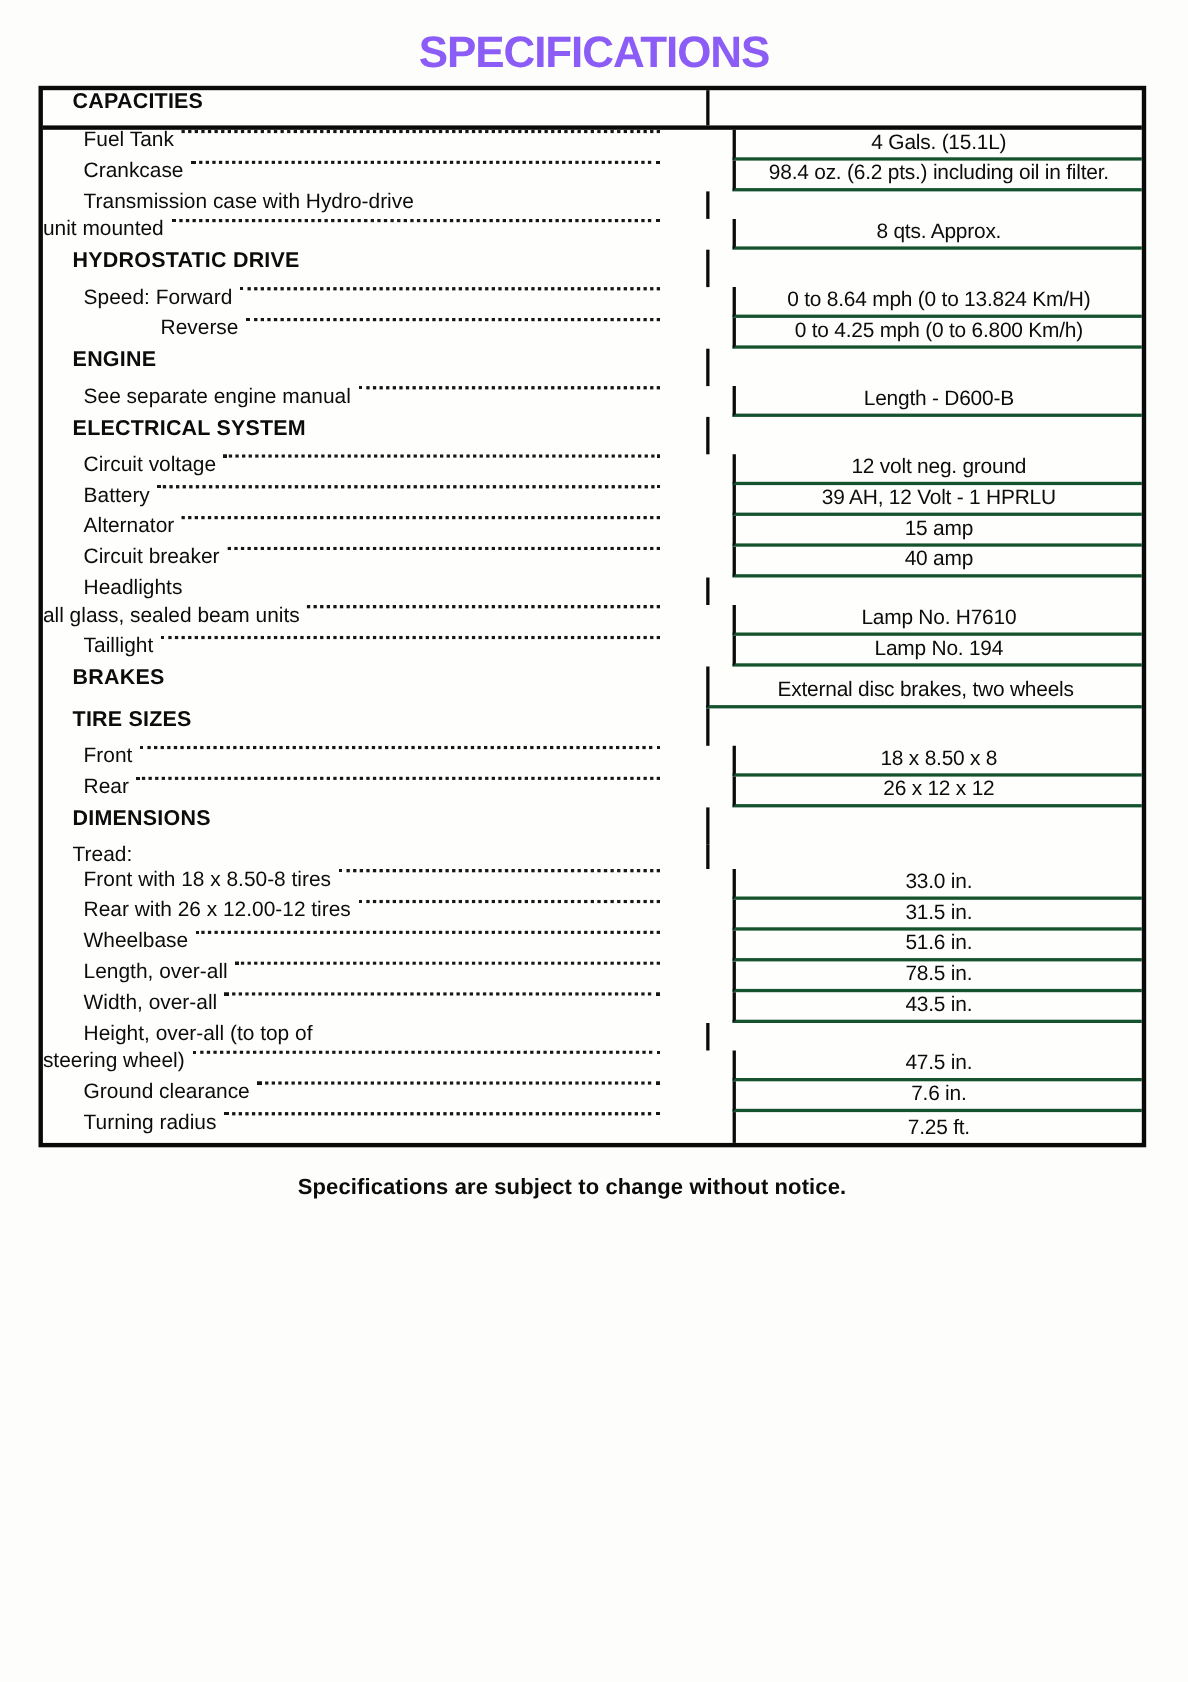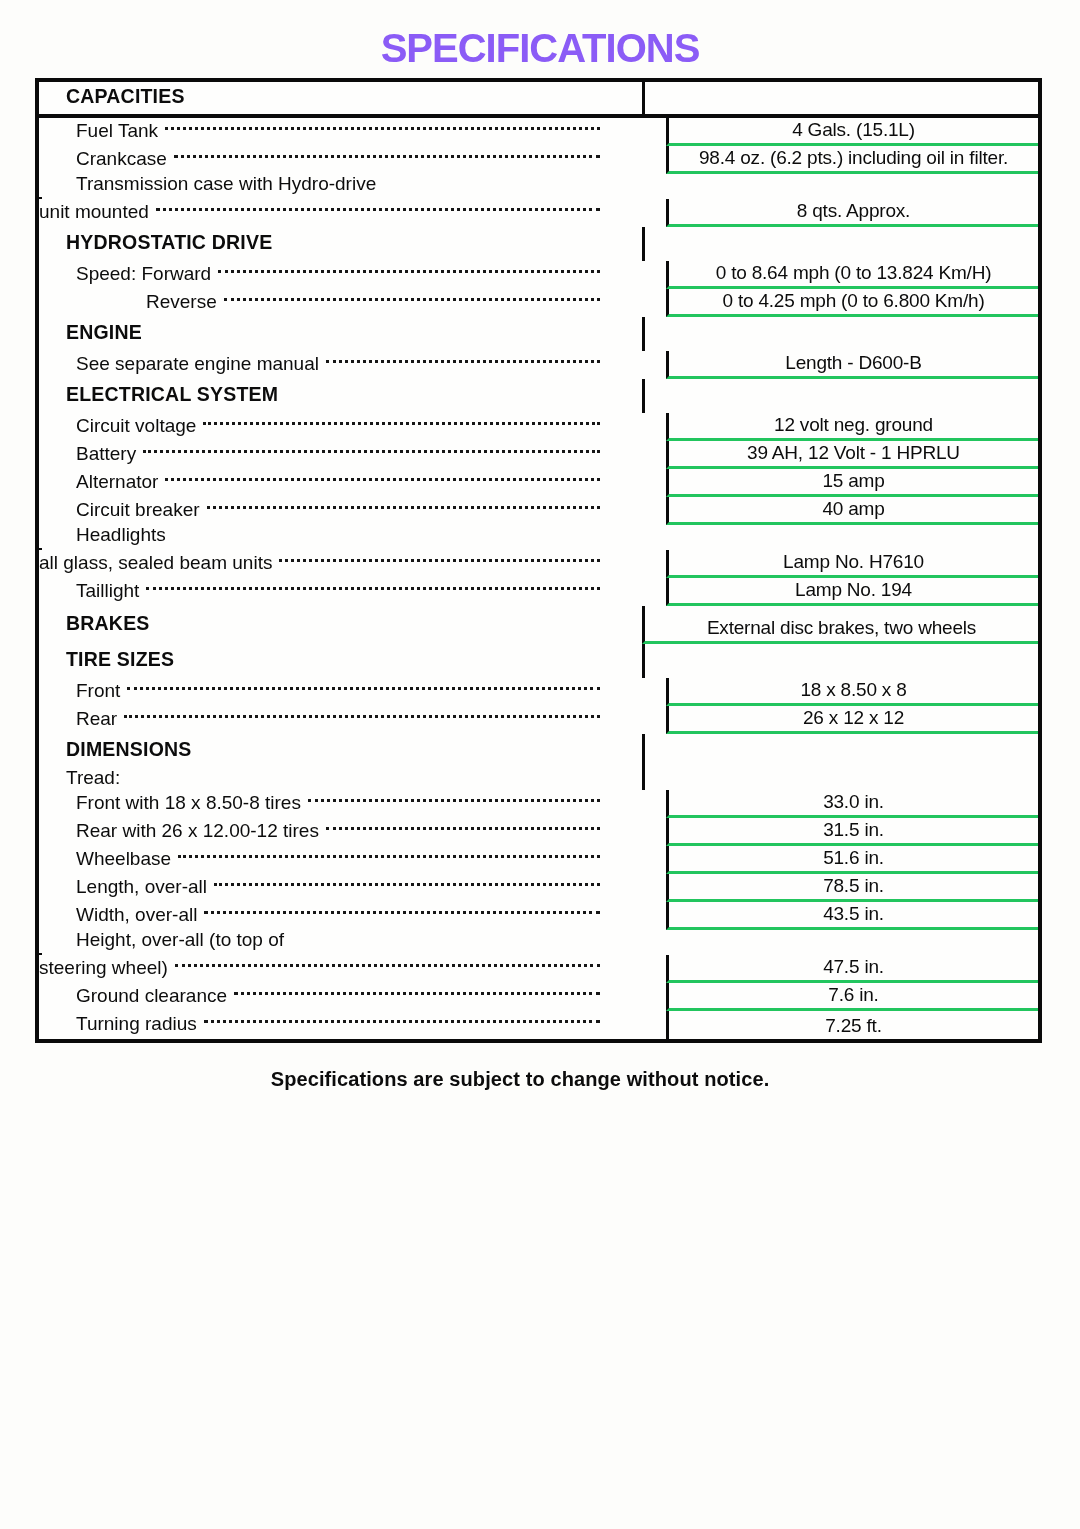--- a/index.html
+++ b/index.html
@@ -30,41 +30,41 @@
     border:4px solid #0a0a0a;
     background:#fefefd;
     box-sizing:border-box;
   }
   .row{display:flex;align-items:stretch;}
   .row.divided{border-bottom:4px solid #0a0a0a;}
 
   .cell-l{
     width:603px;
     display:flex;
-    align-items:center;
+    align-items:flex-start;
     box-sizing:border-box;
     overflow:hidden;
   }
   .cell-r{
     flex:1;
     border-left:3px solid #0a0a0a;
     display:flex;
     align-items:flex-end;
     justify-content:center;
     box-sizing:border-box;
     overflow:hidden;
   }
-  .cell-r.has-val{border-bottom:3px solid #22c55e;}
+  .cell-r.has-val{border-bottom:3px solid #14532d;}
   .row:last-child .cell-r.has-val{border-bottom:none;}
 
   .k-section{height:34px;}
   .k-section.divided{height:32px;}
   .k-section-value{height:38px;}
   .k-item{height:28px;gap:24px;}
-  .k-intro{height:25px;flex-direction:column;}
+  .k-intro{height:25px;}
   .k-plain{height:22px;}
 
   .label{
     font-size:19px;
     line-height:1.05;
     padding-bottom:3px;
     white-space:nowrap;
   }
   .k-section .label,.k-section-value .label{
     font-weight:700;

